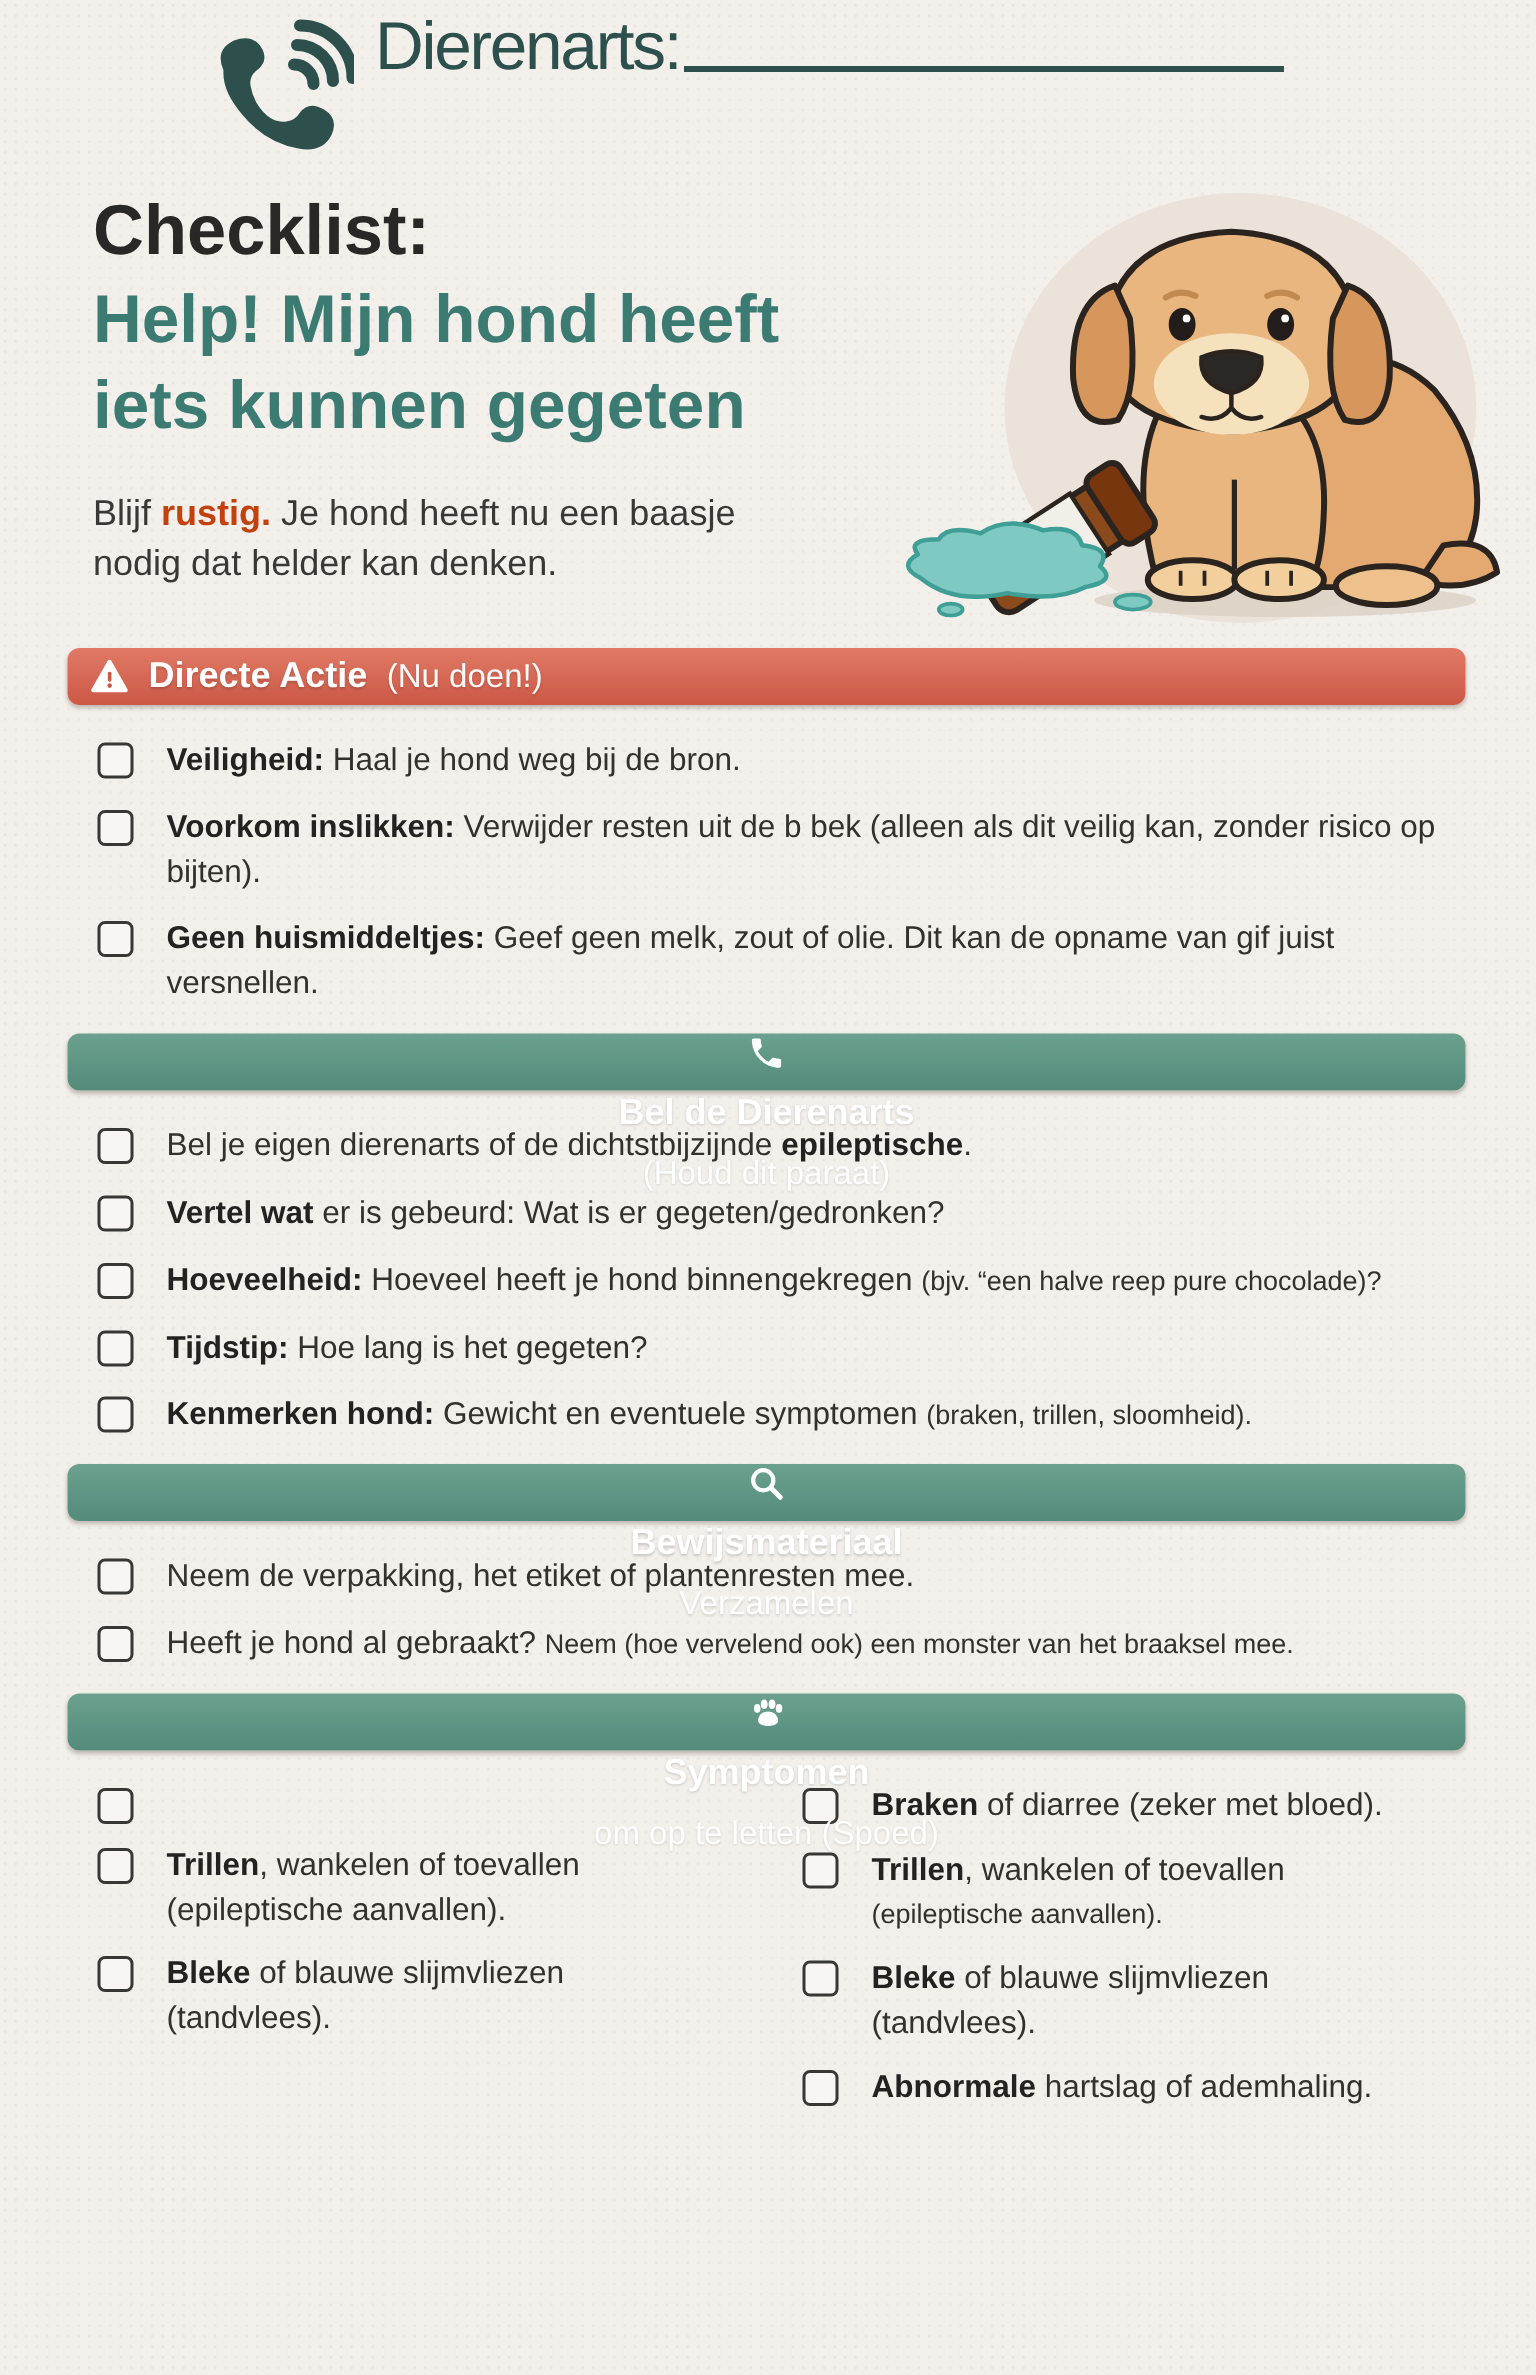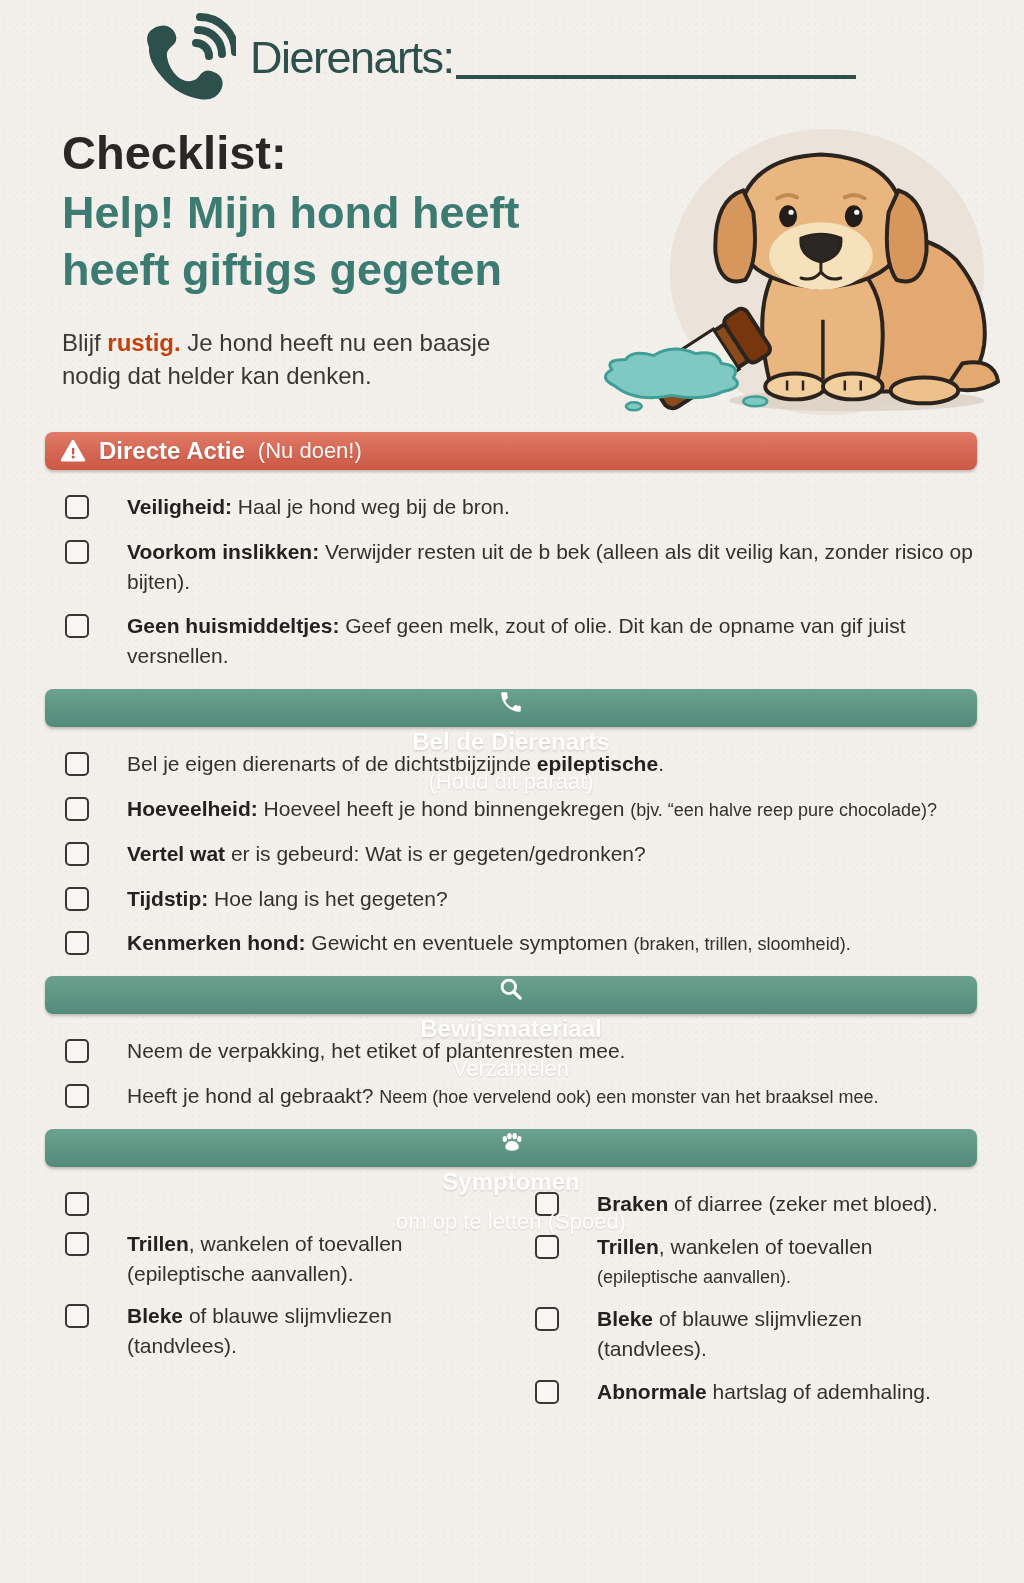--- a/index.html
+++ b/index.html
@@ -10,21 +10,21 @@
     background-color: #f3f0ec;
     background-image: radial-gradient(rgba(90,80,70,0.05) 1px, transparent 1px);
     background-size: 7px 7px;
     color: #34302c;
     overflow: hidden;
   }
 
   
   .vet-row {
     position: absolute; left: 136px; top: 8px;
-    display: flex; align-items: center;
+    display: flex; align-items: flex-start;
   }
   .vet-phone-icon { width: 100px; height: 102px; flex: none; }
   .vet-label {
     font-size: 45px; letter-spacing: -1.5px; color: #2d504d;
     line-height: 1; padding-bottom: 4px; margin-left: 14px;
   }
   .vet-line {
     width: 400px; height: 40px; margin-left: 2px;
     border-bottom: 4px solid #2d504d;
   }
@@ -47,21 +47,21 @@
     box-shadow: 0 2px 3px rgba(60,40,30,0.28);
   }
   .sec-header.red  { background: linear-gradient(180deg, #e07a66 0%, #cb5845 100%); text-align: center; }
   .sec-header.teal { background: linear-gradient(180deg, #6ba18e 0%, #548a7a 100%); flex-direction: column; }
   .sec-icon { width: 26px; height: 26px; flex: none; display: inline-flex; }
   .sec-icon svg { width: 100%; height: 100%; }
   .sec-title { font-size: 24px; font-weight: bold; text-shadow: 0 1px 2px rgba(0,0,0,0.18); }
   .sec-sub { font-size: 22px; font-weight: normal; opacity: 0.96; text-shadow: 0 1px 2px rgba(0,0,0,0.15); }
 
   .items { padding-left: 20px; }
-  .item { display: flex; gap: 38px; margin-bottom: 15px; }
+  .item { display: flex; gap: 22px; margin-bottom: 15px; }
   .cb {
     width: 24px; height: 24px; flex: none; margin-top: 3px;
     border: 2.5px solid #393734; border-radius: 5px;
     background: #f8f5f2; cursor: pointer;
   }
   .txt { font-size: 21px; line-height: 1.42; color: #34302c; }
   .txt .b { font-weight: bold; color: #242120; }
   .txt .sm { font-size: 18px; }
 
   .cols { display: grid; grid-template-columns: 470px 1fr; padding-left: 20px; }
@@ -81,21 +81,21 @@
     <path d="M13 38 Q7 24 20 18 Q33 13 39 24 Q43 32 35 38 Q30 42 31 48 Q33 60 42 68 Q48 73 55 72 Q61 71 64 66 Q70 58 80 64 Q90 70 85 81 Q79 93 63 90 Q41 86 26 68 Q12 52 13 38 Z" fill="#2d504d"></path>
   </svg>
   <div class="vet-label">Dierenarts:</div>
   <div class="vet-line"></div>
 </div>
 
 <div class="title-block">
   <div class="doc-title">Checklist:</div>
   <div class="doc-headline">
     <div>Help! Mijn hond heeft</div>
-    <div>heeft giftigs gegeten</div>
+    <div>iets kunnen gegeten</div>
   </div>
   <p class="doc-intro"><span>Blijf </span><b>rustig.</b><span> Je hond heeft nu een baasje nodig dat helder kan denken.</span></p>
 </div>
 
 <svg class="dog-illustration" viewBox="0 0 420 300">
   <ellipse cx="232" cy="152" rx="158" ry="144" fill="#ebe3d9"></ellipse>
   <ellipse cx="262" cy="281" rx="128" ry="11" fill="#d9cfc2" opacity="0.75"></ellipse>
 
   <path d="M248 272 Q232 190 272 138 Q320 100 362 140 Q395 180 390 225 Q385 262 352 272 Z" fill="#e3a970" stroke="#2b241e" stroke-width="4" stroke-linejoin="round"></path>
   <path d="M368 244 Q400 238 404 262 Q382 276 352 268 Z" fill="#e3a970" stroke="#2b241e" stroke-width="4" stroke-linejoin="round"></path>
@@ -171,25 +171,25 @@
       <span class="sec-title">Bel de Dierenarts</span>
       <span class="sec-sub">(Houd dit paraat)</span>
     </div>
     <div class="items">
       <div class="item">
         <span class="cb"></span>
         <p class="txt"><span>Bel je eigen dierenarts of de dichtstbijzijnde </span><span class="b">epileptische</span><span>.</span></p>
       </div>
       <div class="item">
         <span class="cb"></span>
+        <p class="txt"><span class="b">Vertel wat</span><span> er is gebeurd: Wat is er gegeten/gedronken?</span></p>
+      </div>
+      <div class="item">
+        <span class="cb"></span>
         <p class="txt"><span class="b">Hoeveelheid:</span><span> Hoeveel heeft je hond binnengekregen </span><span class="sm">(bjv. “een halve reep pure chocolade)?</span></p>
-      </div>
-      <div class="item">
-        <span class="cb"></span>
-        <p class="txt"><span class="b">Vertel wat</span><span> er is gebeurd: Wat is er gegeten/gedronken?</span></p>
       </div>
       <div class="item">
         <span class="cb"></span>
         <p class="txt"><span class="b">Tijdstip:</span><span> Hoe lang is het gegeten?</span></p>
       </div>
       <div class="item">
         <span class="cb"></span>
         <p class="txt"><span class="b">Kenmerken hond:</span><span> Gewicht en eventuele symptomen </span><span class="sm">(braken, trillen, sloomheid).</span></p>
       </div>
     </div>

